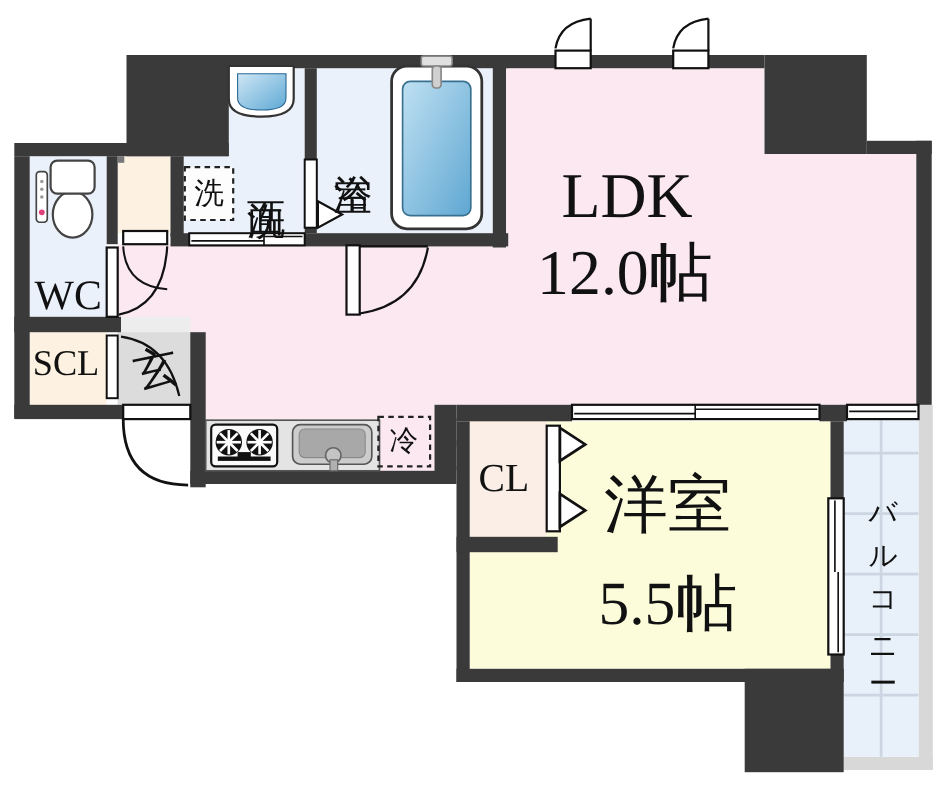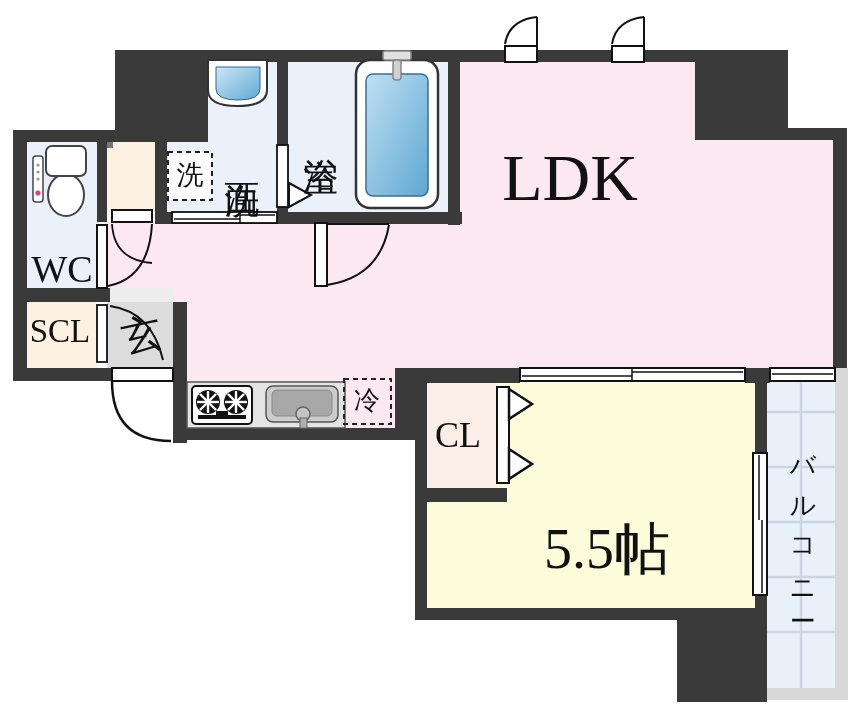--- a/index.html
+++ b/index.html
@@ -214,21 +214,23 @@
       <circle cx="303" cy="414" r="7" fill="#c4c4c4" stroke="#666" stroke-width="1.5"></circle>
       <rect x="300" y="418" width="7" height="10" fill="#b0b0b0" stroke="#666" stroke-width="1"></rect>
     </g>
   </g>
 
   <g>
     <rect x="344" y="379" width="47" height="45" fill="none" stroke="#222" stroke-width="2" stroke-dasharray="5,4"></rect>
   </g>
 </svg>
 
-  <div class="lbl" style="left:570px;top:178px;font-size:66px;">LDK</div>
+  <div class="lbl" style="left:570px;top:178px;font-size:58px;">LDK</div>
+  <div class="lbl" style="left:568px;top:248px;font-size:58px;">12.0帖</div>
+  <div class="lbl" style="left:607px;top:459px;font-size:58px;">洋室</div>
   <div class="lbl" style="left:607px;top:530px;font-size:56px;margin-top:20px;">5.5帖</div>
   <div class="lbl" style="left:62px;top:253px;font-size:38px;margin-top:16px;">WC</div>
   <div class="lbl" style="left:60px;top:332px;font-size:33px;text-align:right;">SCL</div>
   <div class="lbl" style="left:458px;top:435px;font-size:36px;">CL</div>
   <div class="lbl" style="left:142px;top:336px;font-size:40px;transform:translate(-50%,-50%) rotate(-12deg);">玄</div>
   <div class="lbl vert" style="left:241px;top:155px;font-size:35px;">洗面</div>
   <div class="lbl vert" style="left:320px;top:131px;font-size:35px;">浴室</div>
   <div class="lbl vert" style="left:802px;top:528px;font-size:26px;letter-spacing:13px;">バルコニー</div>
   <div class="lbl" style="left:190px;top:176px;font-size:27px;">洗</div>
   <div class="lbl" style="left:367px;top:401px;font-size:26px;">冷</div>

